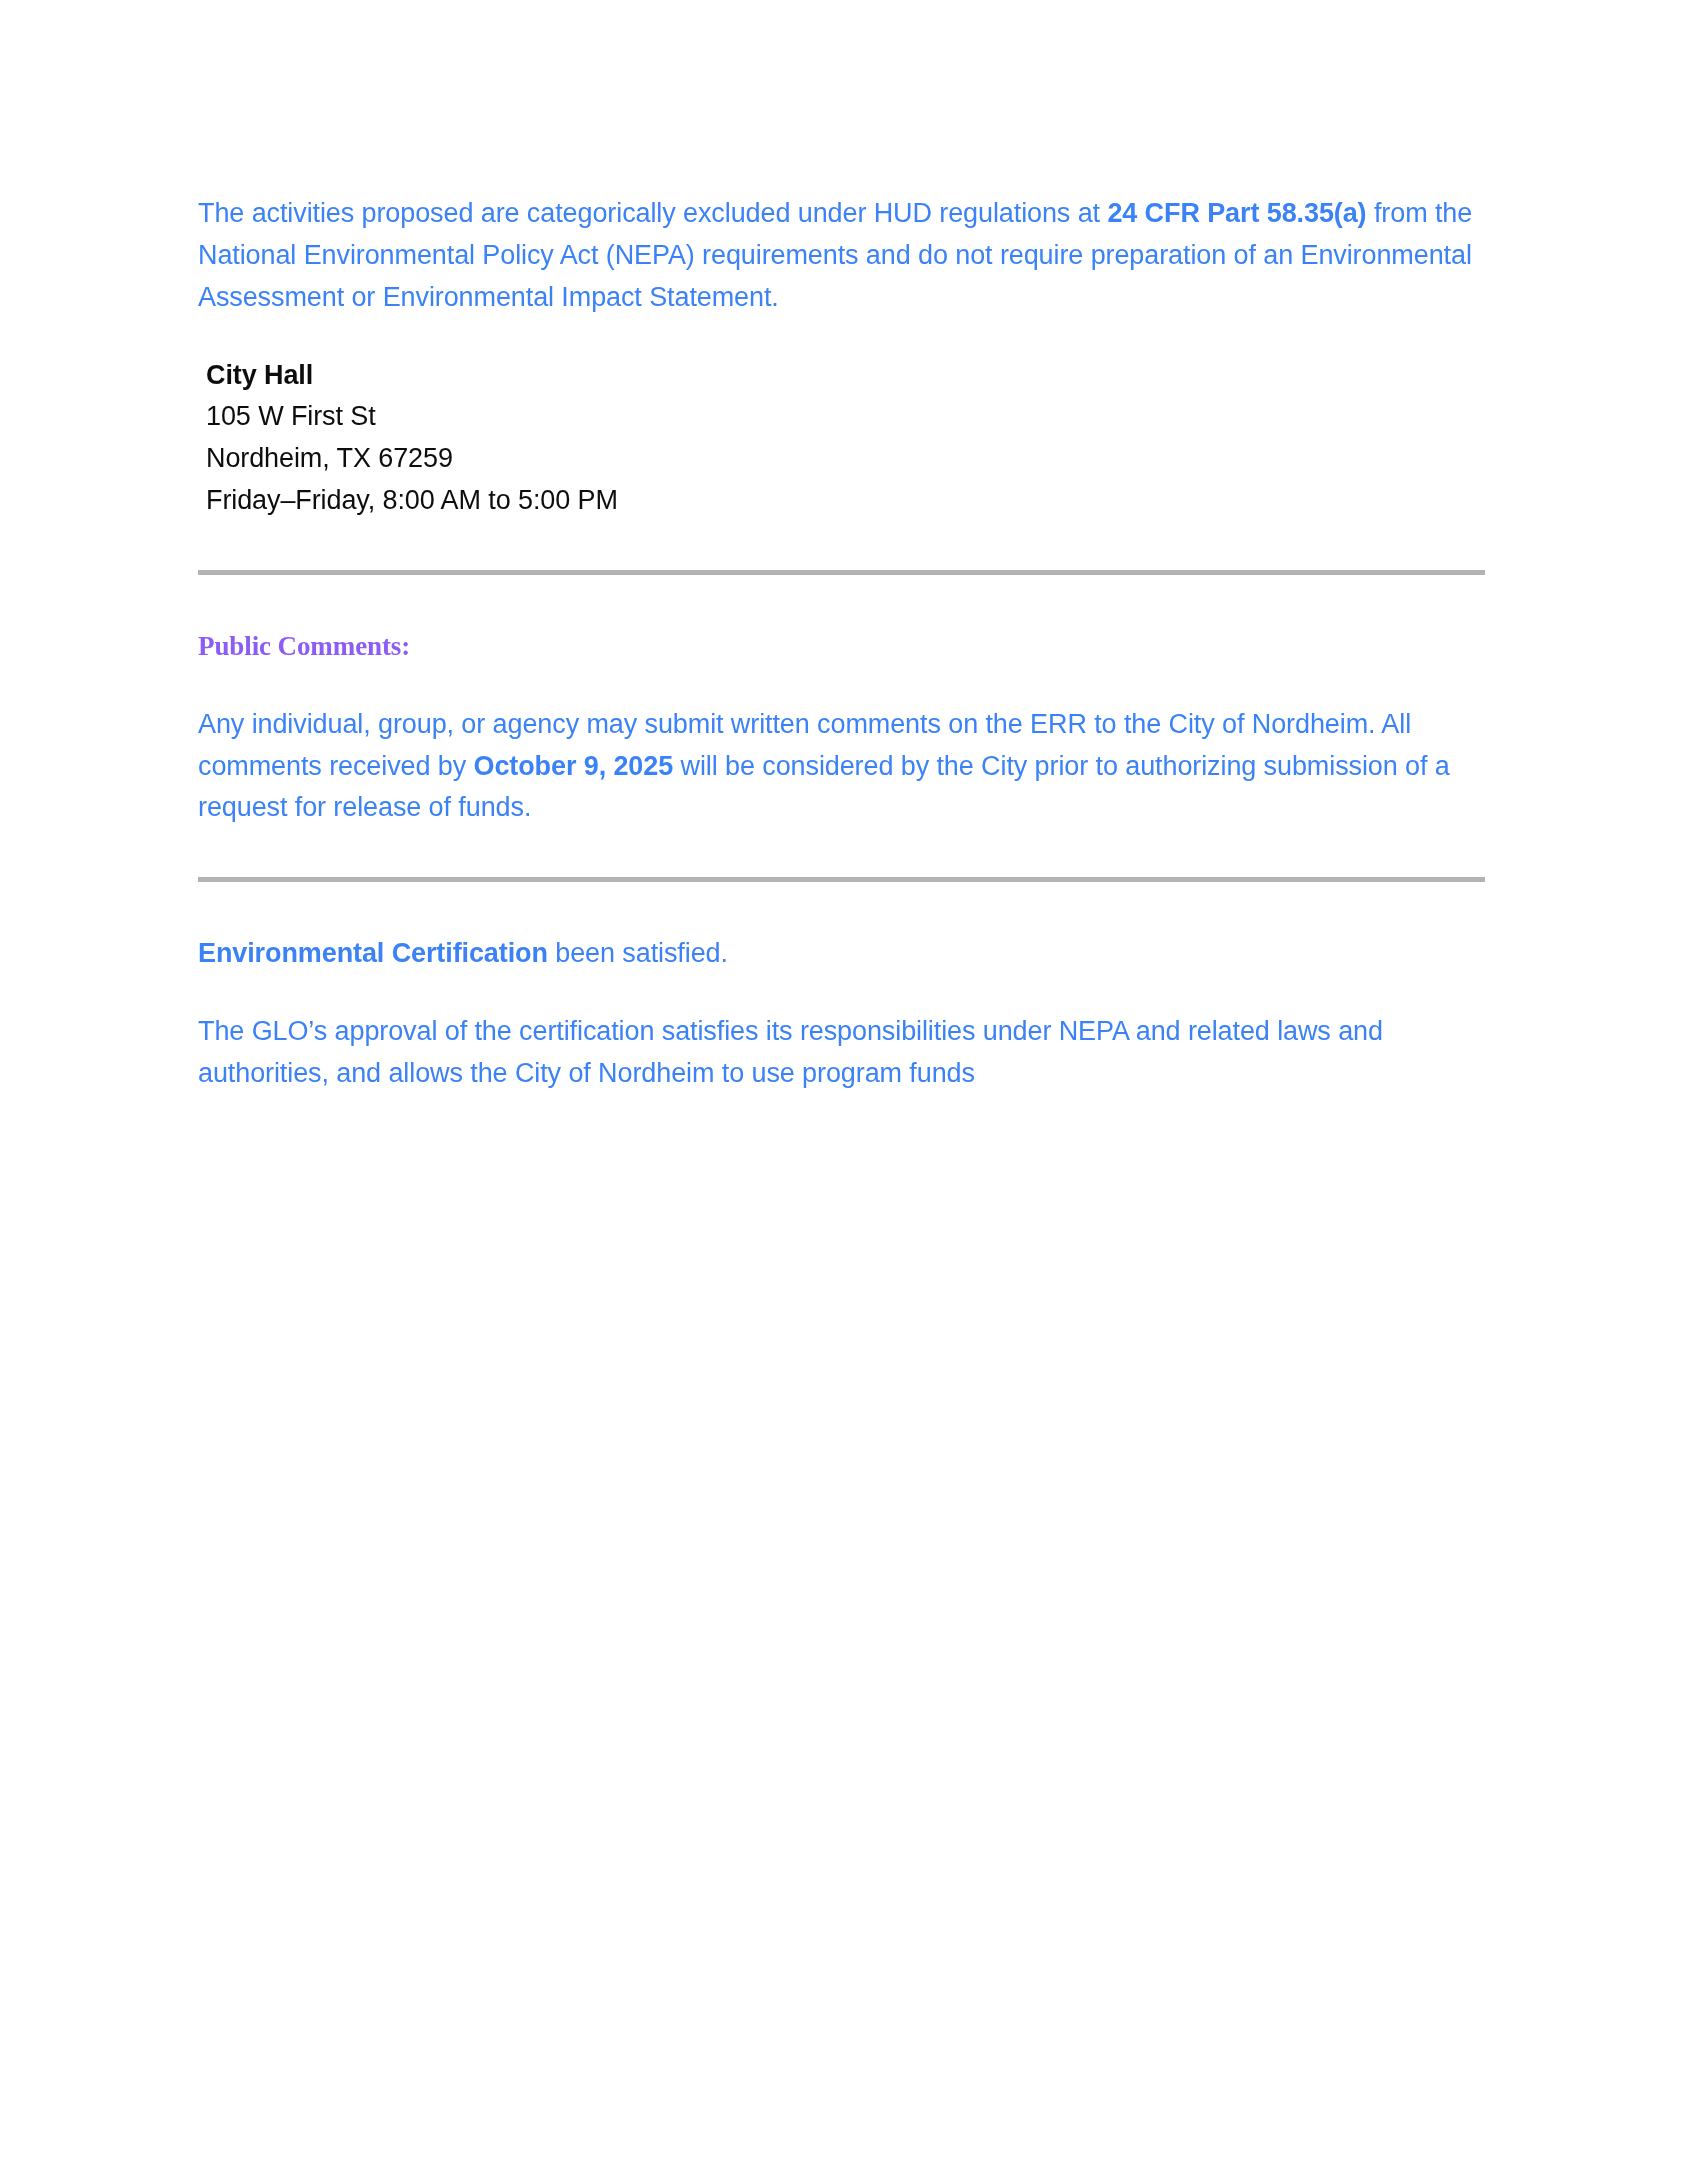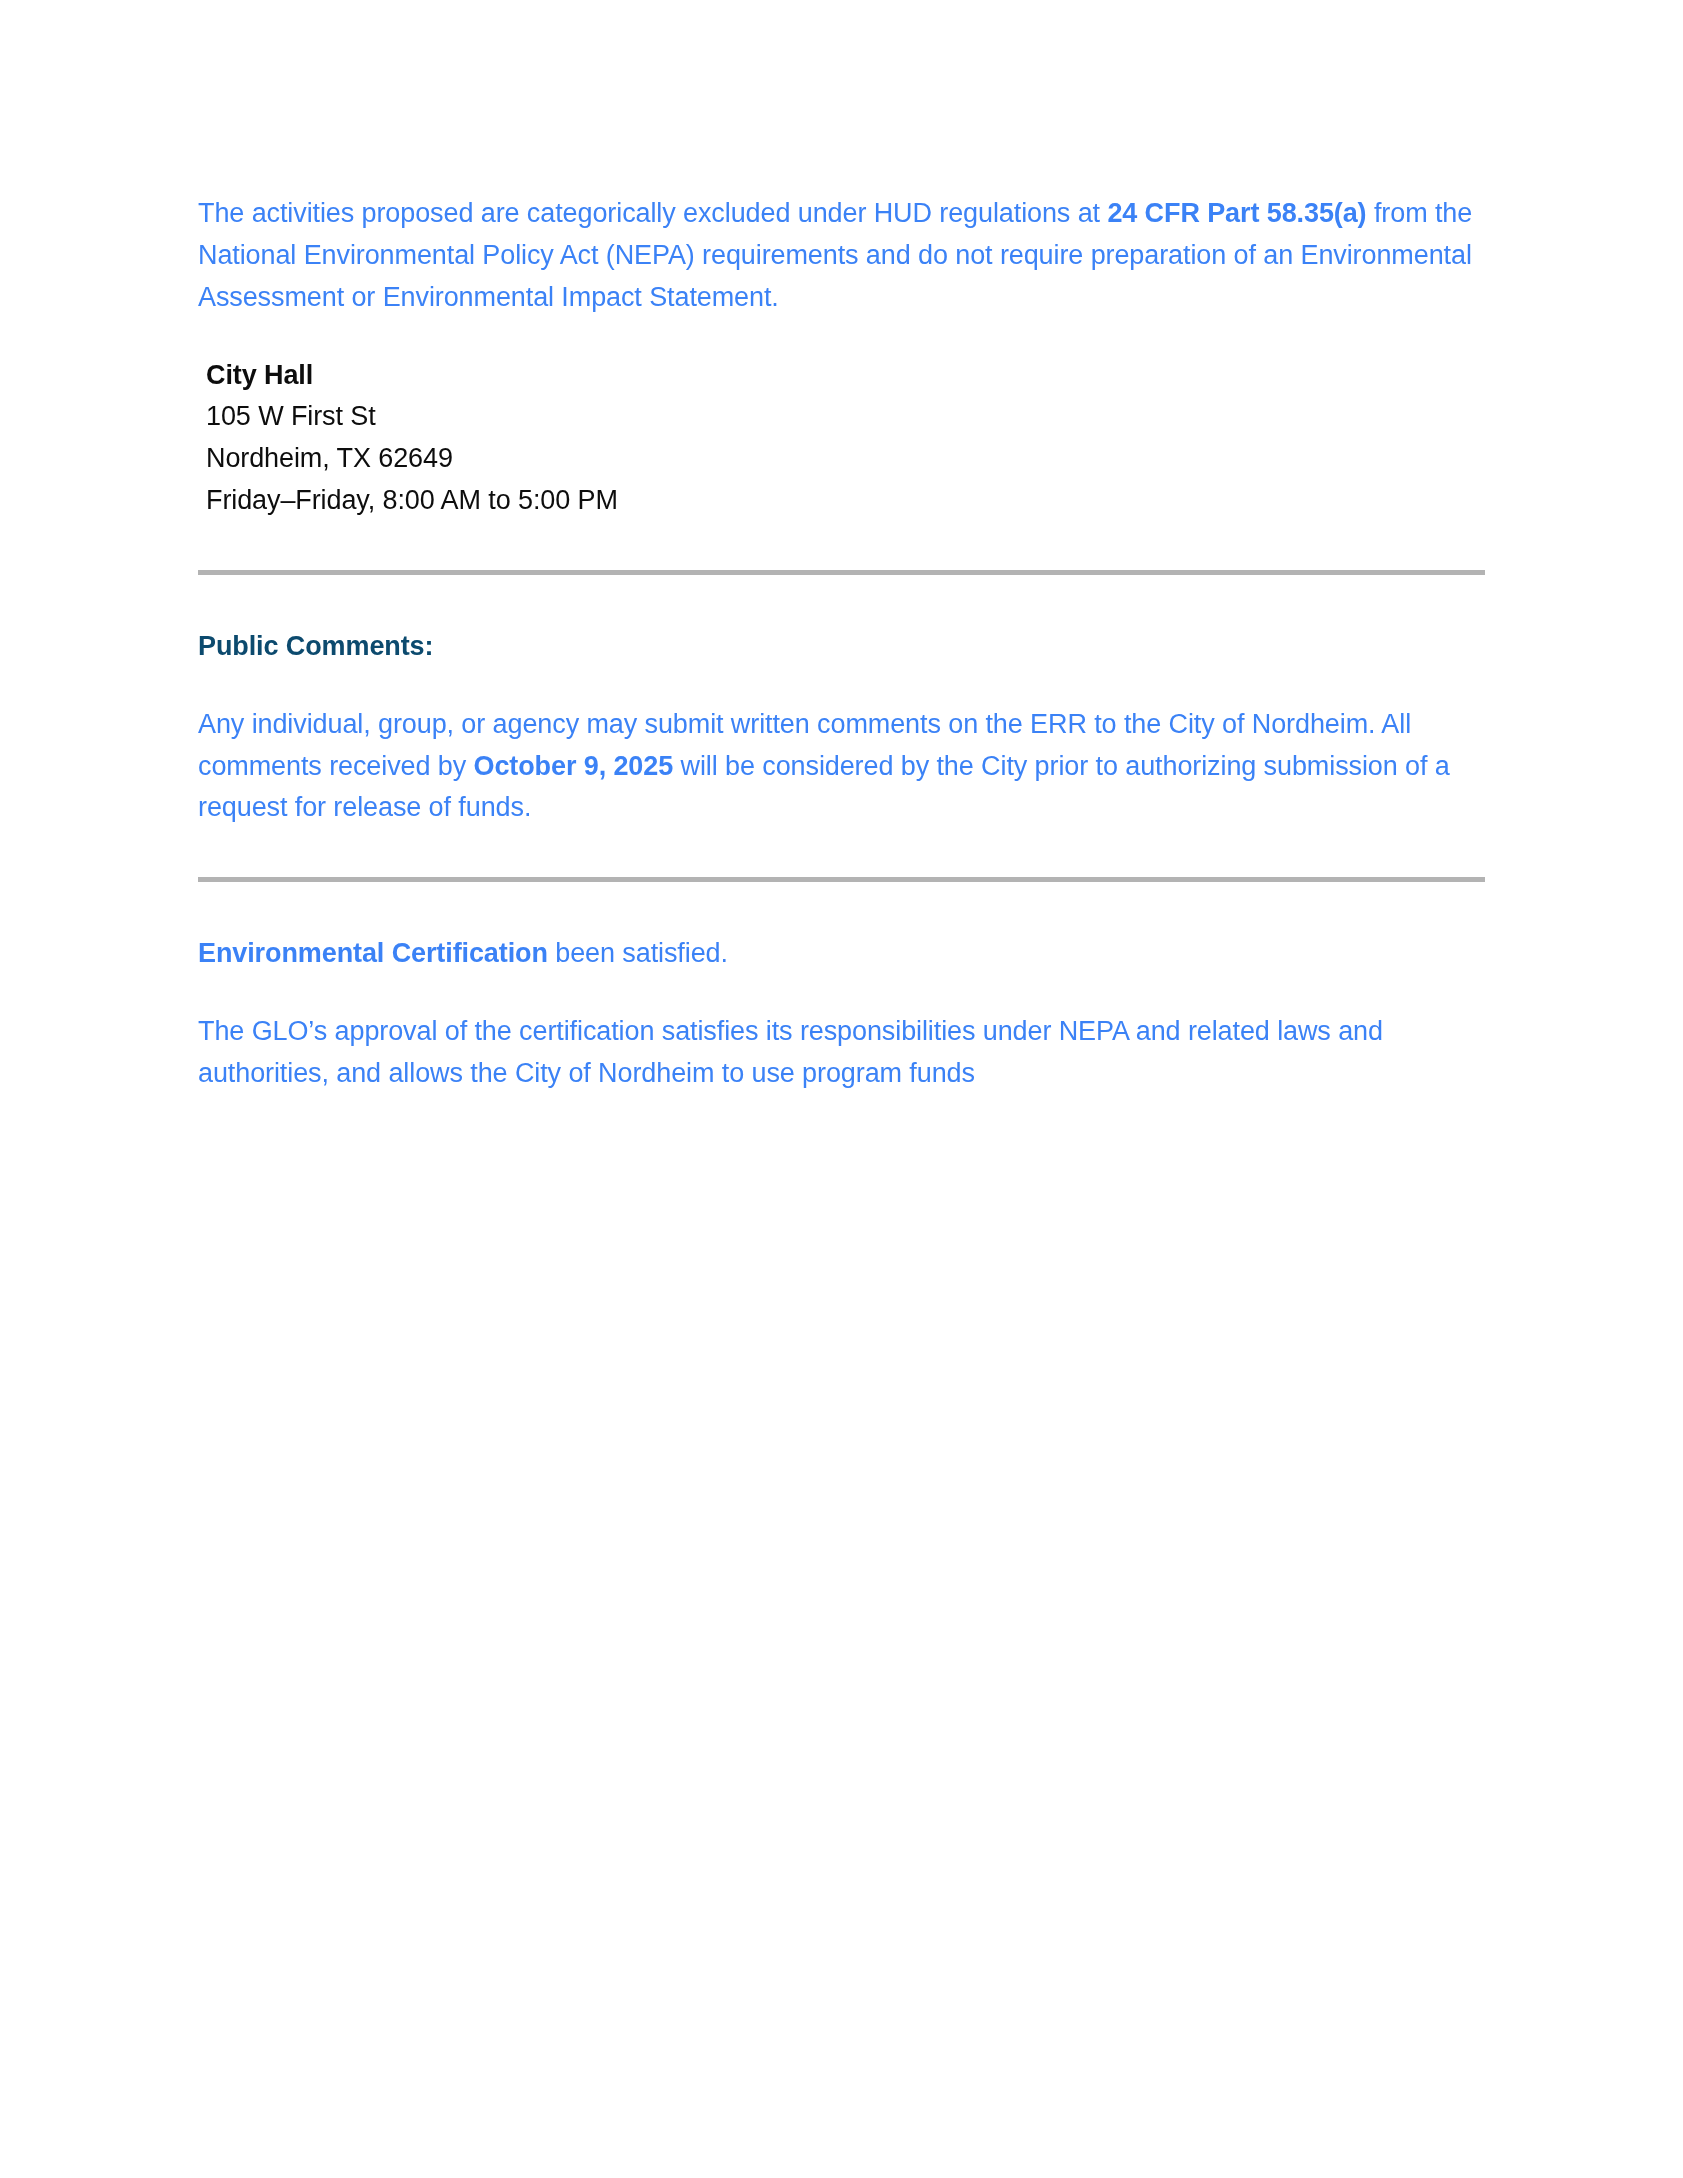--- a/index.html
+++ b/index.html
@@ -57,36 +57,37 @@
     background: #b3b3b3;
     margin: 48px 0 51px 0;
     width: 100%;
   }
   h2.section-heading {
     margin: 0 0 36px 0;
     font-size: 27px;
     line-height: 1.55;
     letter-spacing: -0.1px;
     font-weight: 700;
-    color: #0c4a6e;
+    color: #8b5cf6;
+    font-family: Liberation Serif, serif;
   }
 </style>
 </head>
 <body>
 
 <div class="page">
   <div class="content">
 
     <p class="para"><span>The activities proposed are categorically excluded under HUD regulations at </span><span class="b">24 CFR Part 58.35(a)</span><span> from the National Environmental Policy Act (NEPA) requirements and do not require preparation of an Environmental Assessment or Environmental Impact Statement.</span></p>
 
 
     <div class="addr-block">
       <span class="addr-line addr-title">City Hall</span>
       <span class="addr-line">105 W First St</span>
-      <span class="addr-line">Nordheim, TX 62649</span>
+      <span class="addr-line">Nordheim, TX 67259</span>
       <span class="addr-line">Friday–Friday, 8:00 AM to 5:00 PM</span>
     </div>
 
 
     <hr class="rule">
 
     <h2 class="section-heading">Public Comments:</h2>
 
     <p class="para"><span>Any individual, group, or agency may submit written comments on the ERR to the City of Nordheim. All comments received by </span><span class="b">October 9, 2025</span><span> will be considered by the City prior to authorizing submission of a request for release of funds.</span></p>
 

